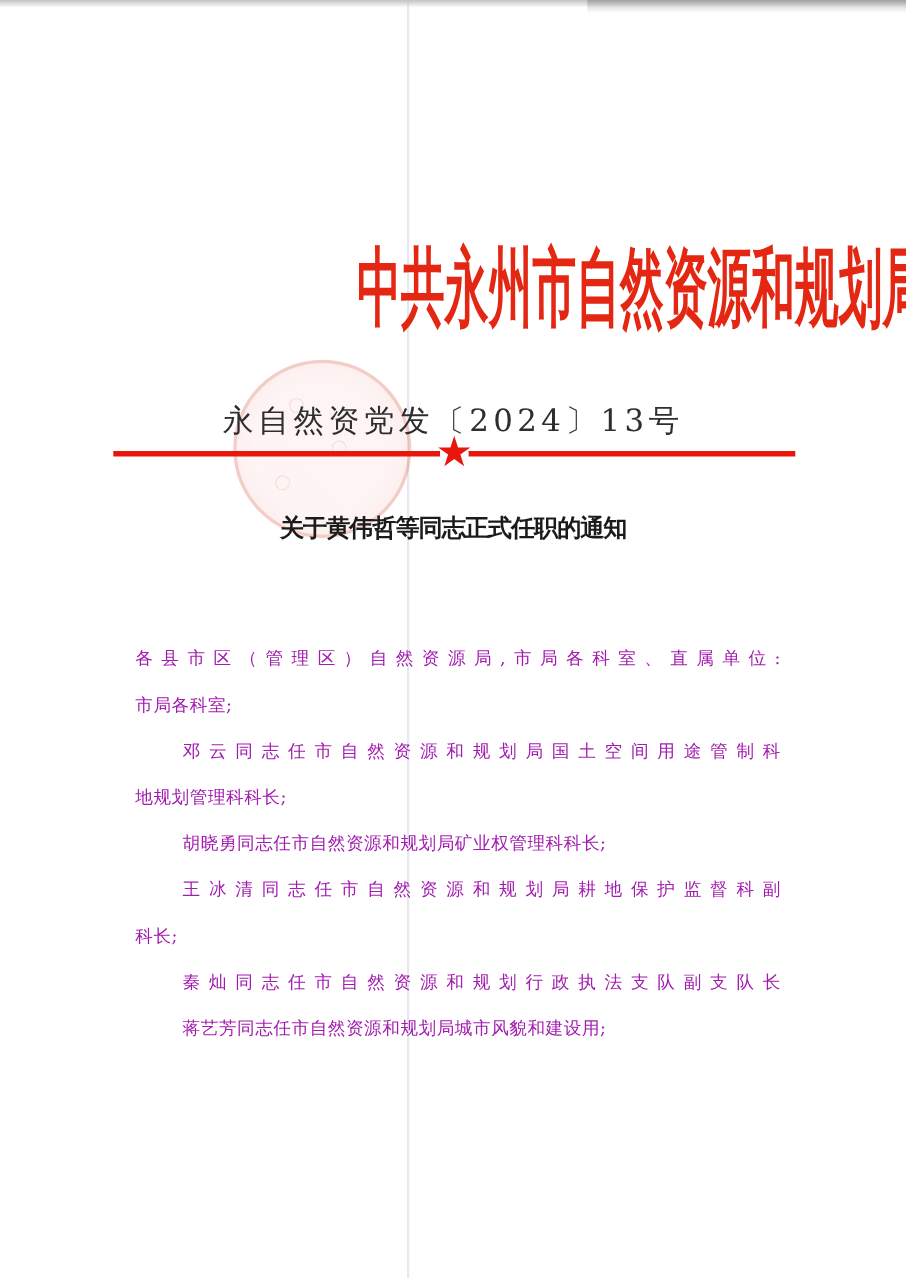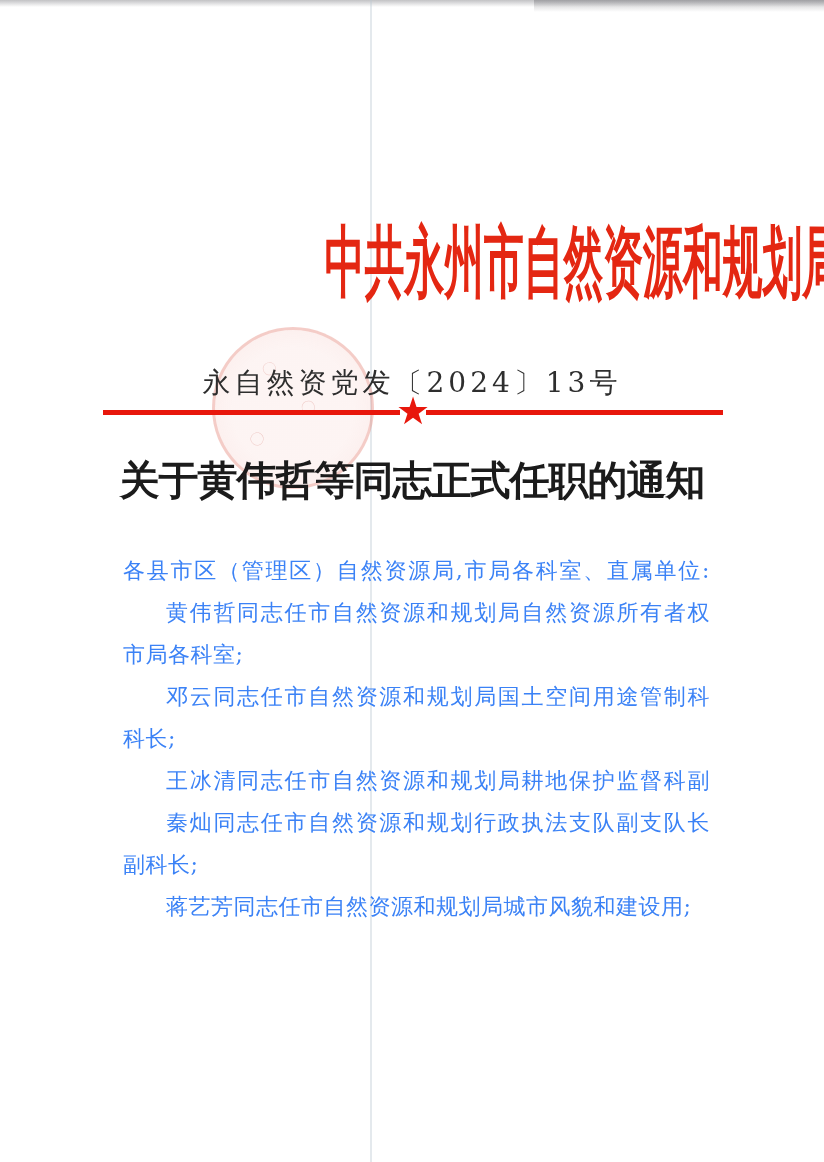--- a/index.html
+++ b/index.html
@@ -103,33 +103,33 @@
     margin: 0 -4px;
     transform: translateY(-1px);
     z-index: 2;
   }
   
   .doc-title {
     position: absolute;
     top: 458px; left: 0;
     width: 100%;
     text-align: center;
-    font-size: 40px;
+    font-size: 22px;
     line-height: 44px;
     font-weight: bold;
     letter-spacing: -1px;
     color: #1b1b1b;
   }
   
   .doc-body {
     position: absolute;
-    top: 550px; left: 123px;
+    top: 578px; left: 123px;
     width: 587px;
-    font-size: 22px;
-    color: #3b82f6;
+    font-size: 16px;
+    color: #a21caf;
     letter-spacing: 0.5px;
   }
   .body-line {
     height: 42px;
     line-height: 42px;
     white-space: nowrap;
   }
   .body-line.indent { text-indent: 43px; }
   .body-line.fill {
     white-space: normal;
@@ -160,23 +160,23 @@
   <div class="rule-row">
     <div class="rule-seg"></div>
     <div class="rule-star">★</div>
     <div class="rule-seg"></div>
   </div>
 
   <div class="doc-title">关于黄伟哲等同志正式任职的通知</div>
 
   <div class="doc-body">
       <div class="body-line fill">各县市区（管理区）自然资源局,市局各科室、直属单位:</div>
-      <div class="body-line indent fill">黄伟哲同志任市自然资源和规划局自然资源所有者权</div>
       <div class="body-line">市局各科室;</div>
       <div class="body-line indent fill">邓云同志任市自然资源和规划局国土空间用途管制科</div>
+      <div class="body-line">地规划管理科科长;</div>
+      <div class="body-line indent">胡晓勇同志任市自然资源和规划局矿业权管理科科长;</div>
+      <div class="body-line indent fill">王冰清同志任市自然资源和规划局耕地保护监督科副</div>
       <div class="body-line">科长;</div>
-      <div class="body-line indent fill">王冰清同志任市自然资源和规划局耕地保护监督科副</div>
       <div class="body-line indent fill">秦灿同志任市自然资源和规划行政执法支队副支队长</div>
-      <div class="body-line">副科长;</div>
       <div class="body-line indent">蒋艺芳同志任市自然资源和规划局城市风貌和建设用;</div>
     </div>
 
 </div>
 
 </body></html>

